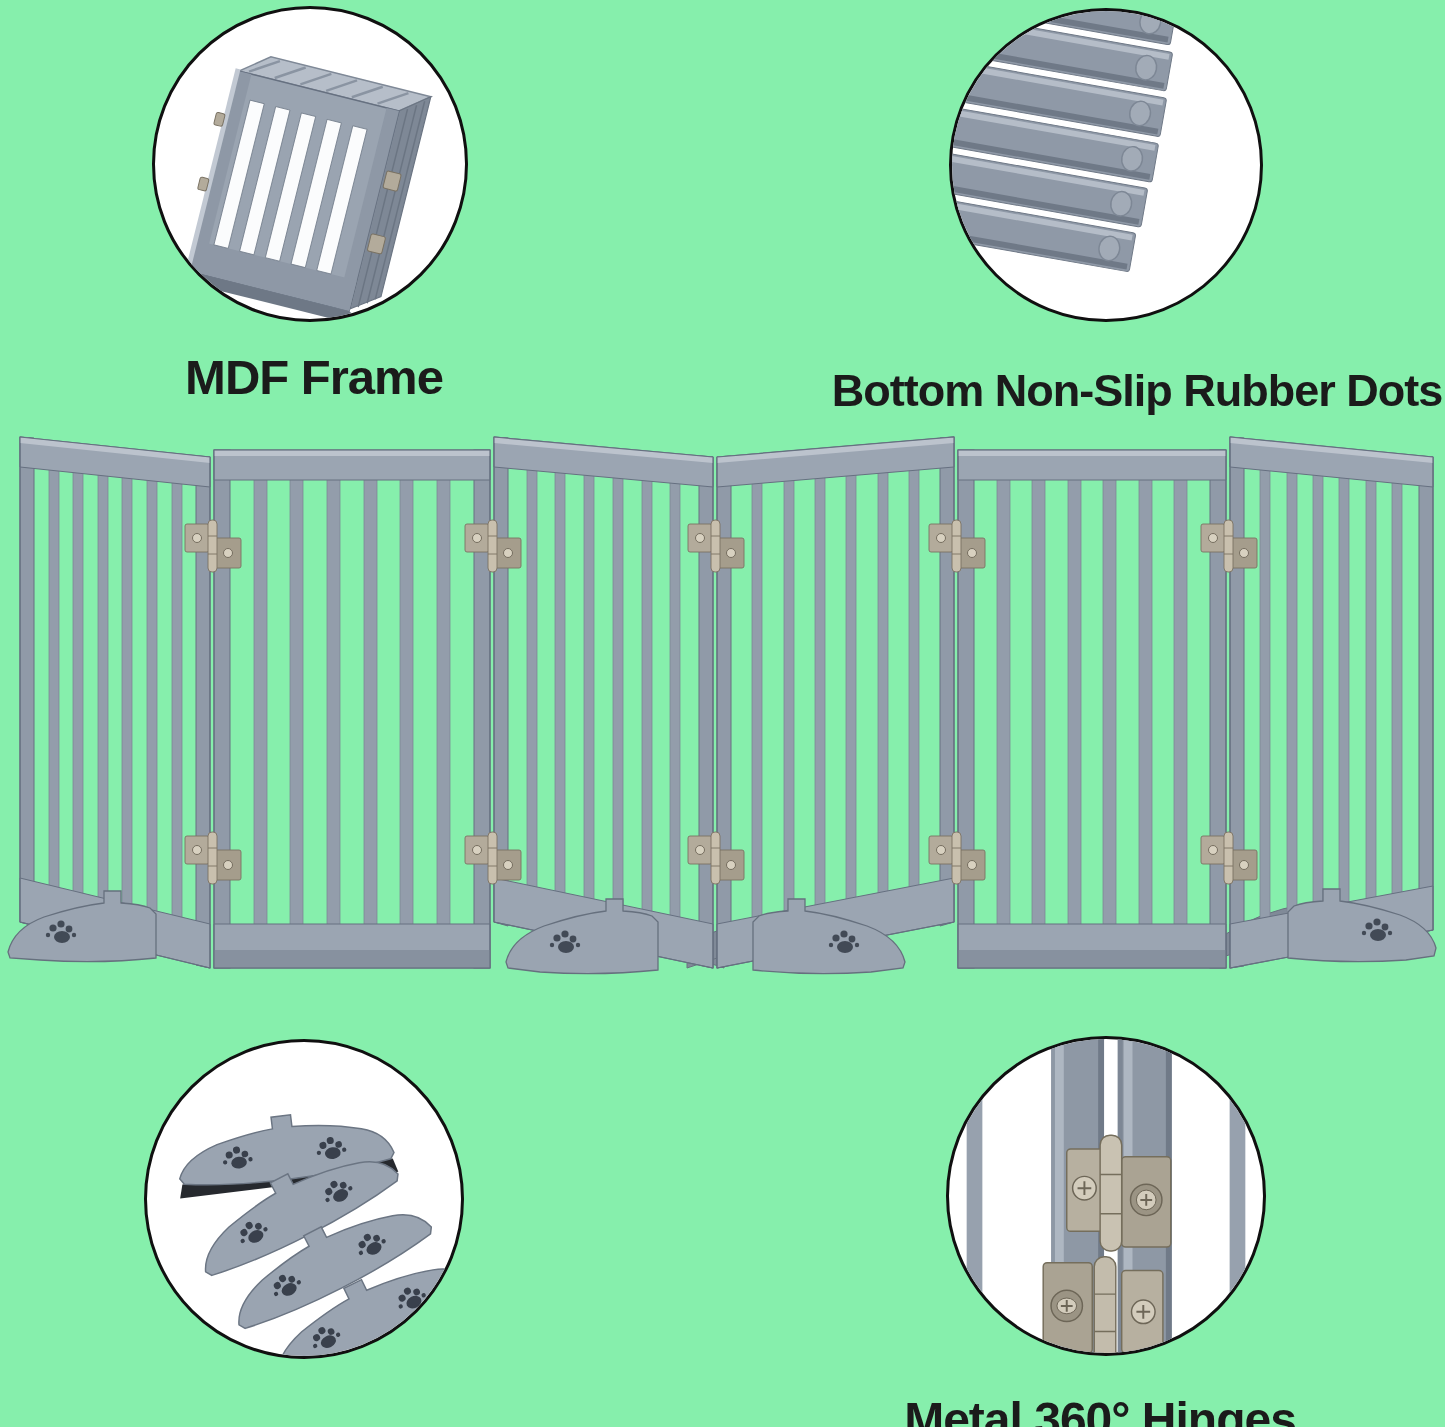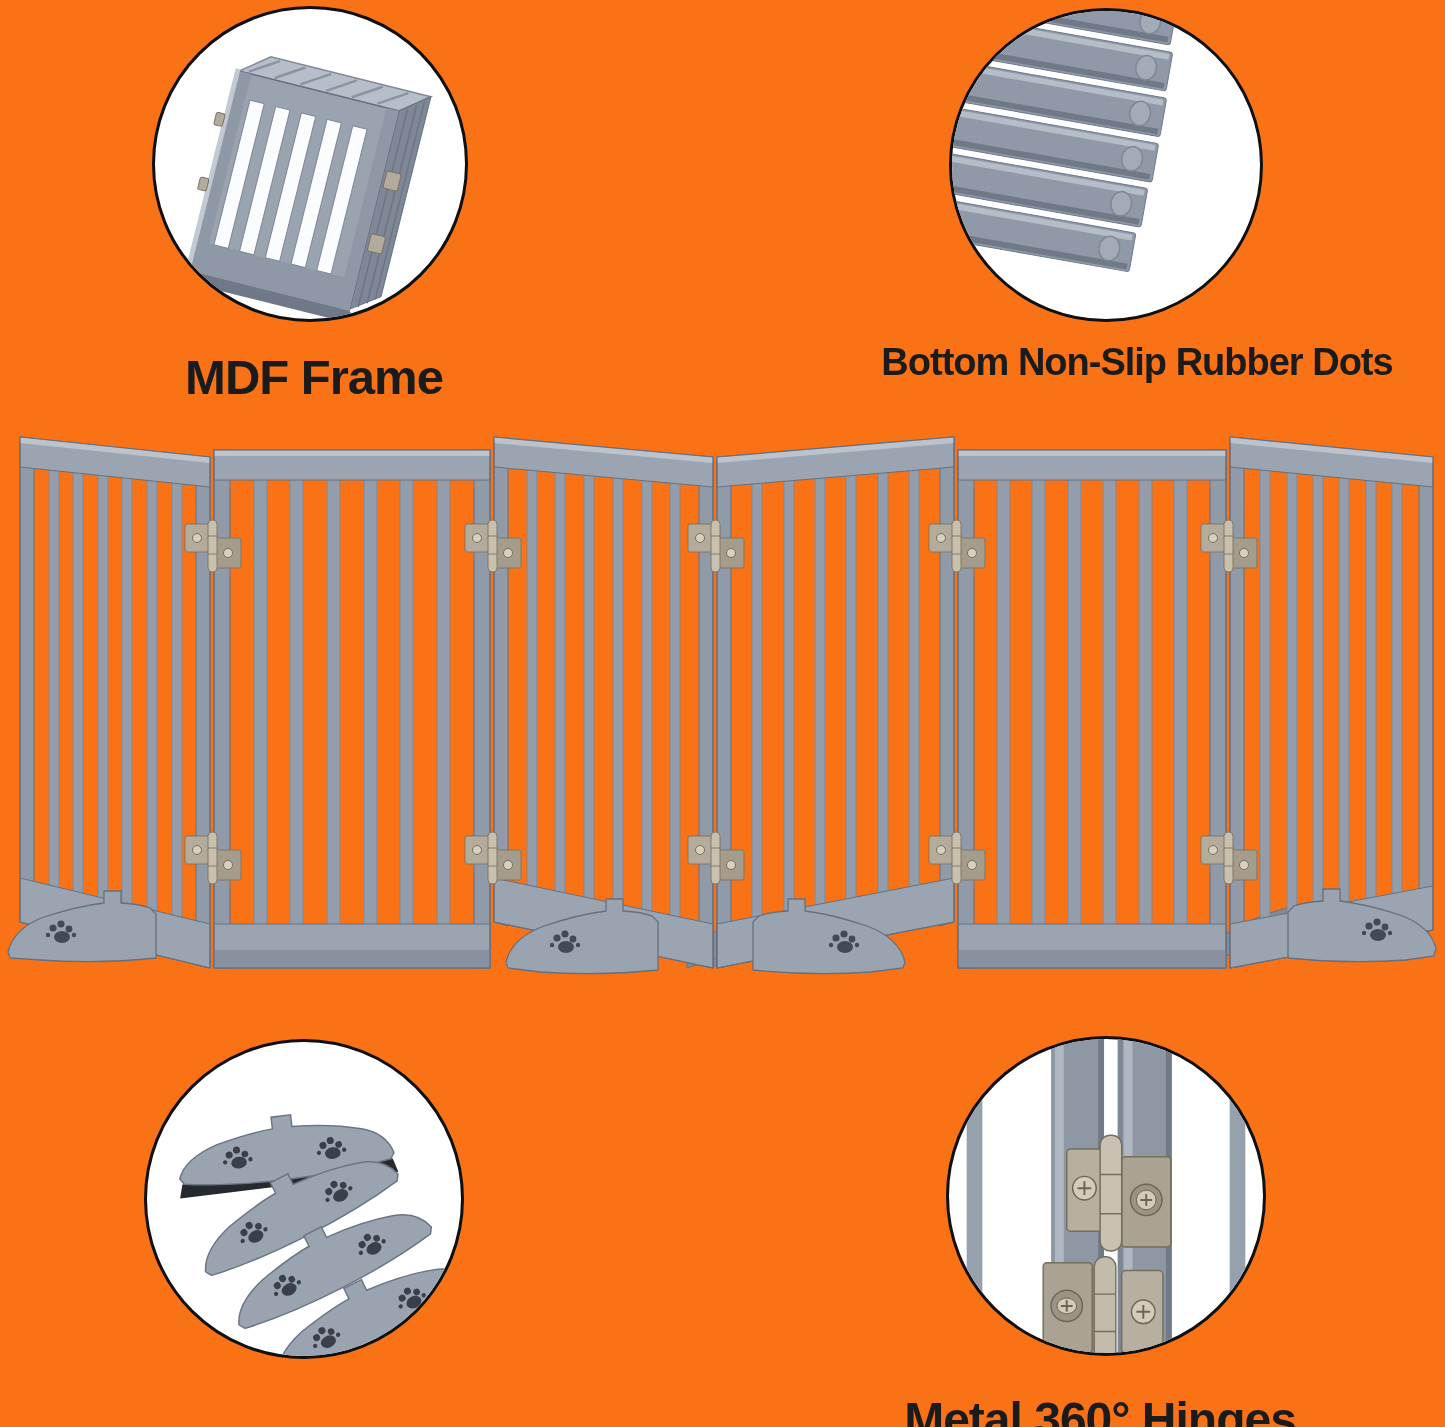--- a/index.html
+++ b/index.html
@@ -1,34 +1,34 @@
 <!DOCTYPE html>
 <html><head>
 <meta charset="utf-8">
 <style>
   html,body{margin:0;padding:0;background:#ffffff;}
   .canvas{
-    position:relative;width:1445px;height:1427px;background:#f97316;overflow:hidden;
+    position:relative;width:1445px;height:1427px;background:#86efac;overflow:hidden;
     font-family:"Liberation Sans",sans-serif;
   }
   .circle{
     position:absolute;border:3.5px solid #101010;border-radius:50%;
     overflow:hidden;background:#ffffff;box-sizing:border-box;
   }
   #c-tl{left:152px;top:6px;width:316px;height:316px;}
   #c-tr{left:949px;top:8px;width:314px;height:314px;}
   #c-bl{left:144px;top:1039px;width:320px;height:320px;}
   #c-br{left:946px;top:1036px;width:320px;height:320px;}
   .circle svg{display:block;width:100%;height:100%;}
   .caption{
     position:absolute;font-weight:bold;color:#1b1b1b;white-space:nowrap;
     transform:translateX(-50%);letter-spacing:-1px;line-height:1.05;
   }
   .cap-tl{left:314px;top:352px;font-size:49px;}
-  .cap-tr{left:1137px;top:343px;font-size:38px;}
+  .cap-tr{left:1137px;top:367px;font-size:45px;}
   .cap-bl{left:312px;top:1360px;font-size:48px;}
   .cap-br{left:1100px;top:1360px;font-size:48px;margin-top:35px;}
   #gate{position:absolute;left:0;top:430px;width:1445px;height:560px;}
 </style>
 </head>
 <body>
 
 <div class="canvas">
 
   <div class="circle" id="c-tl">

